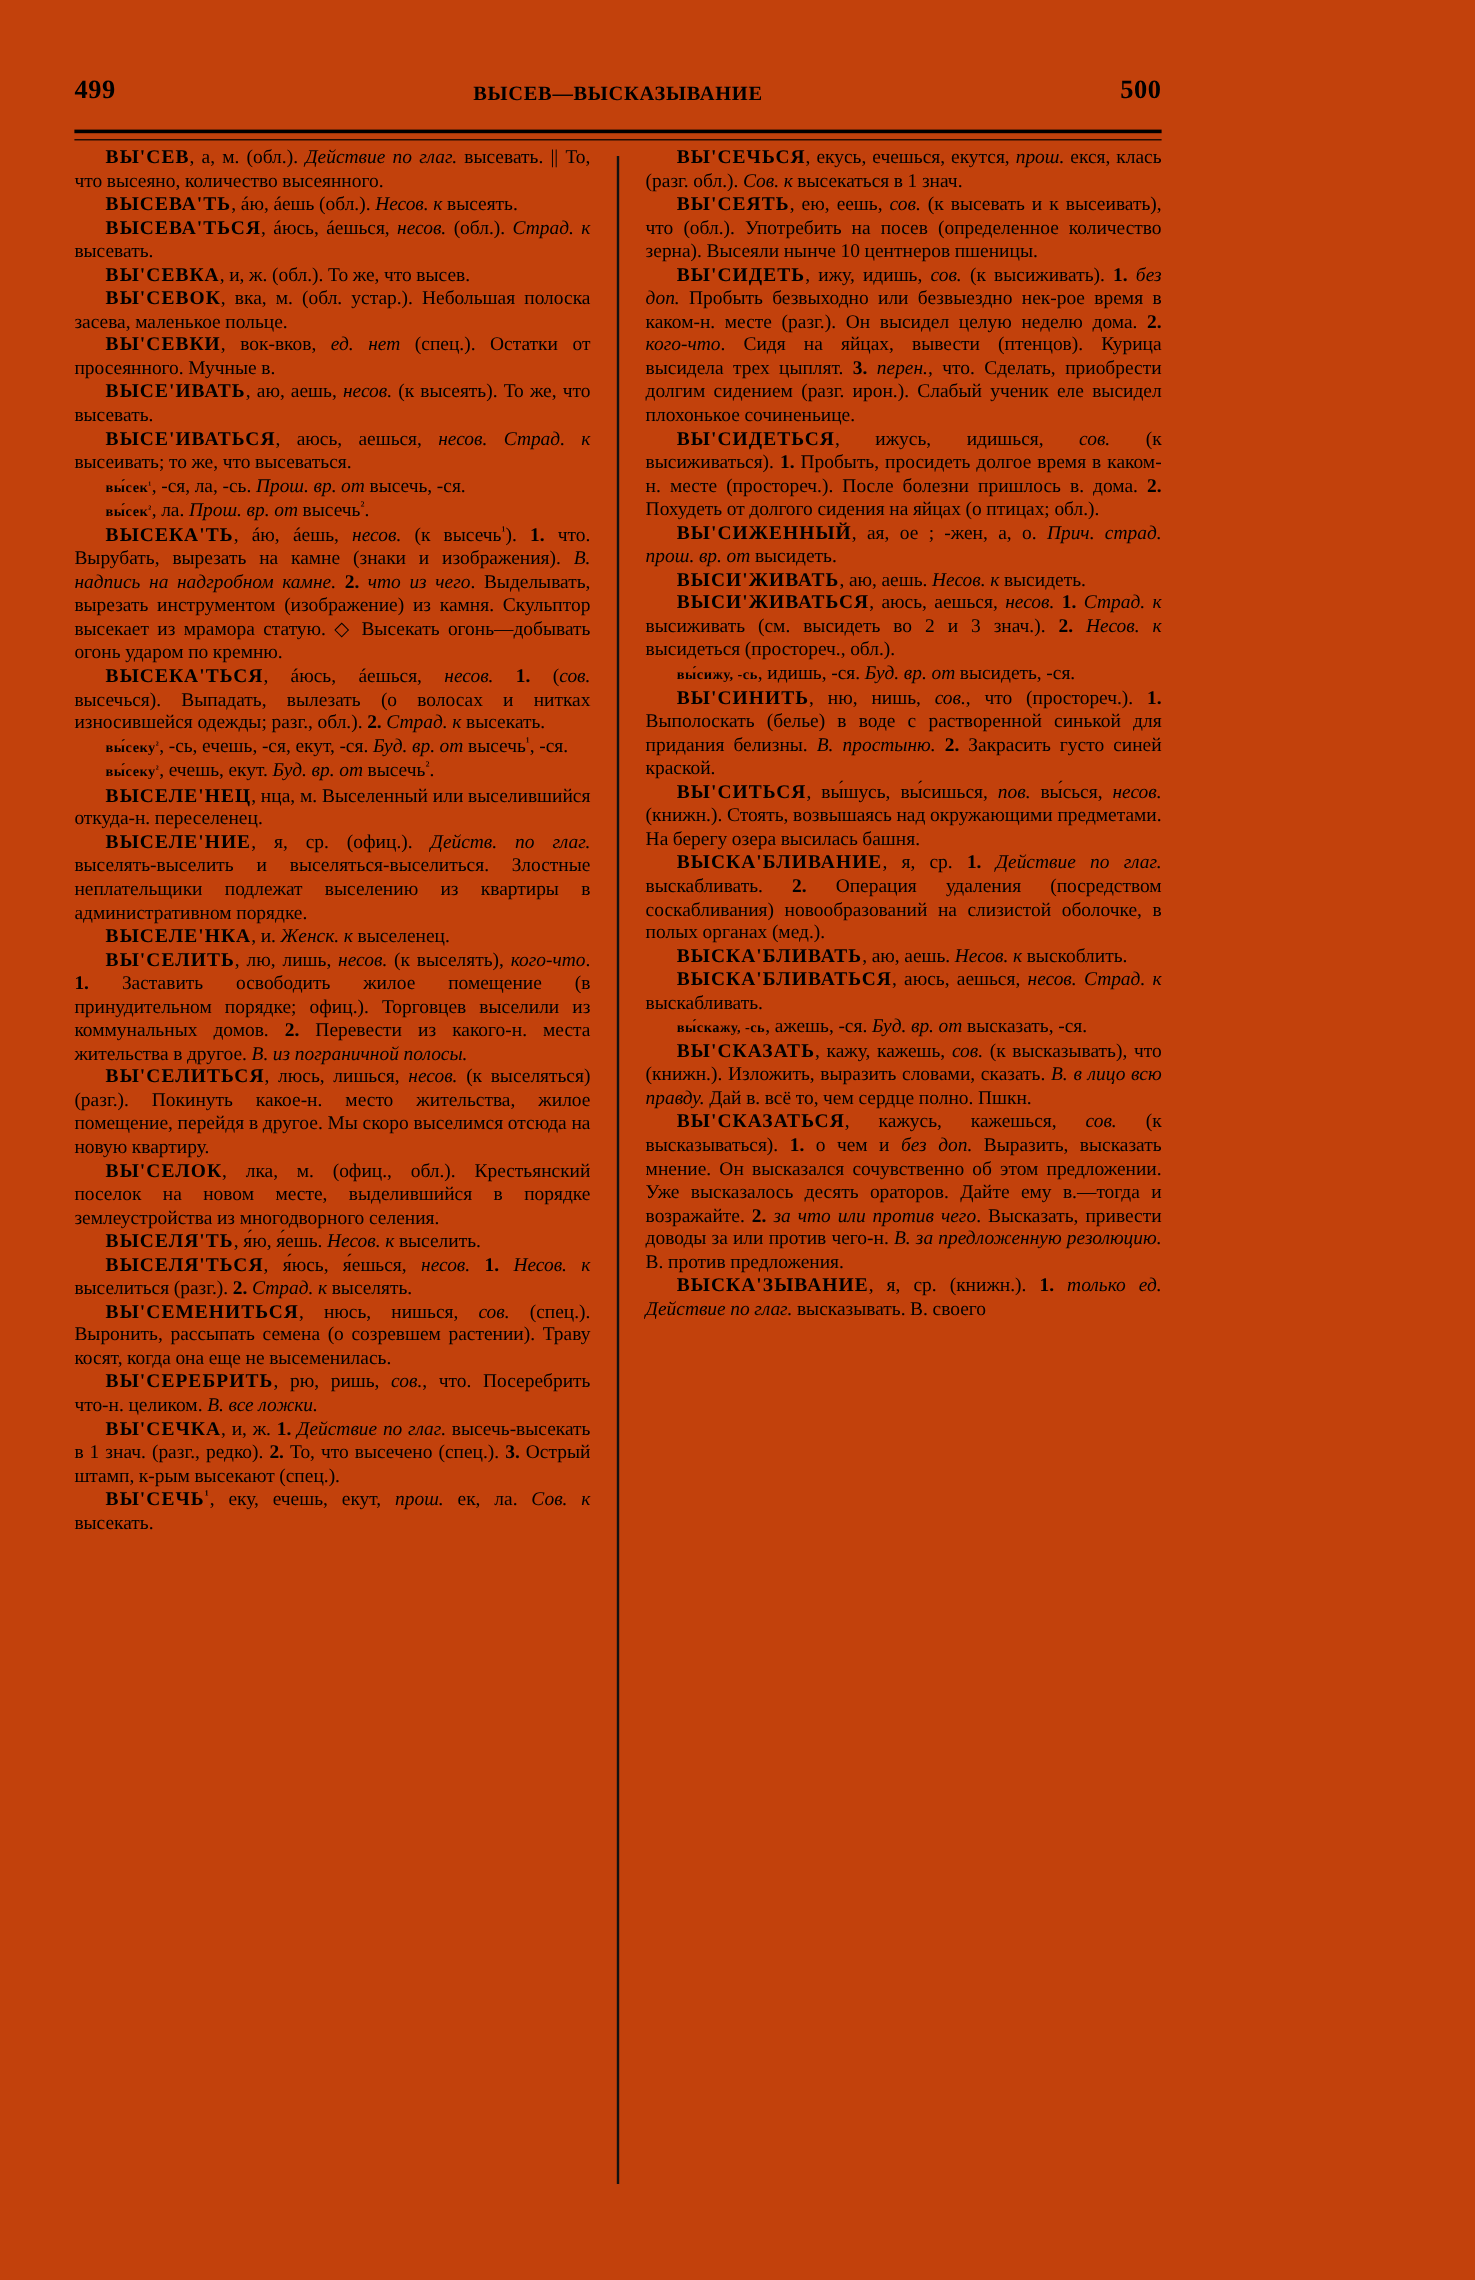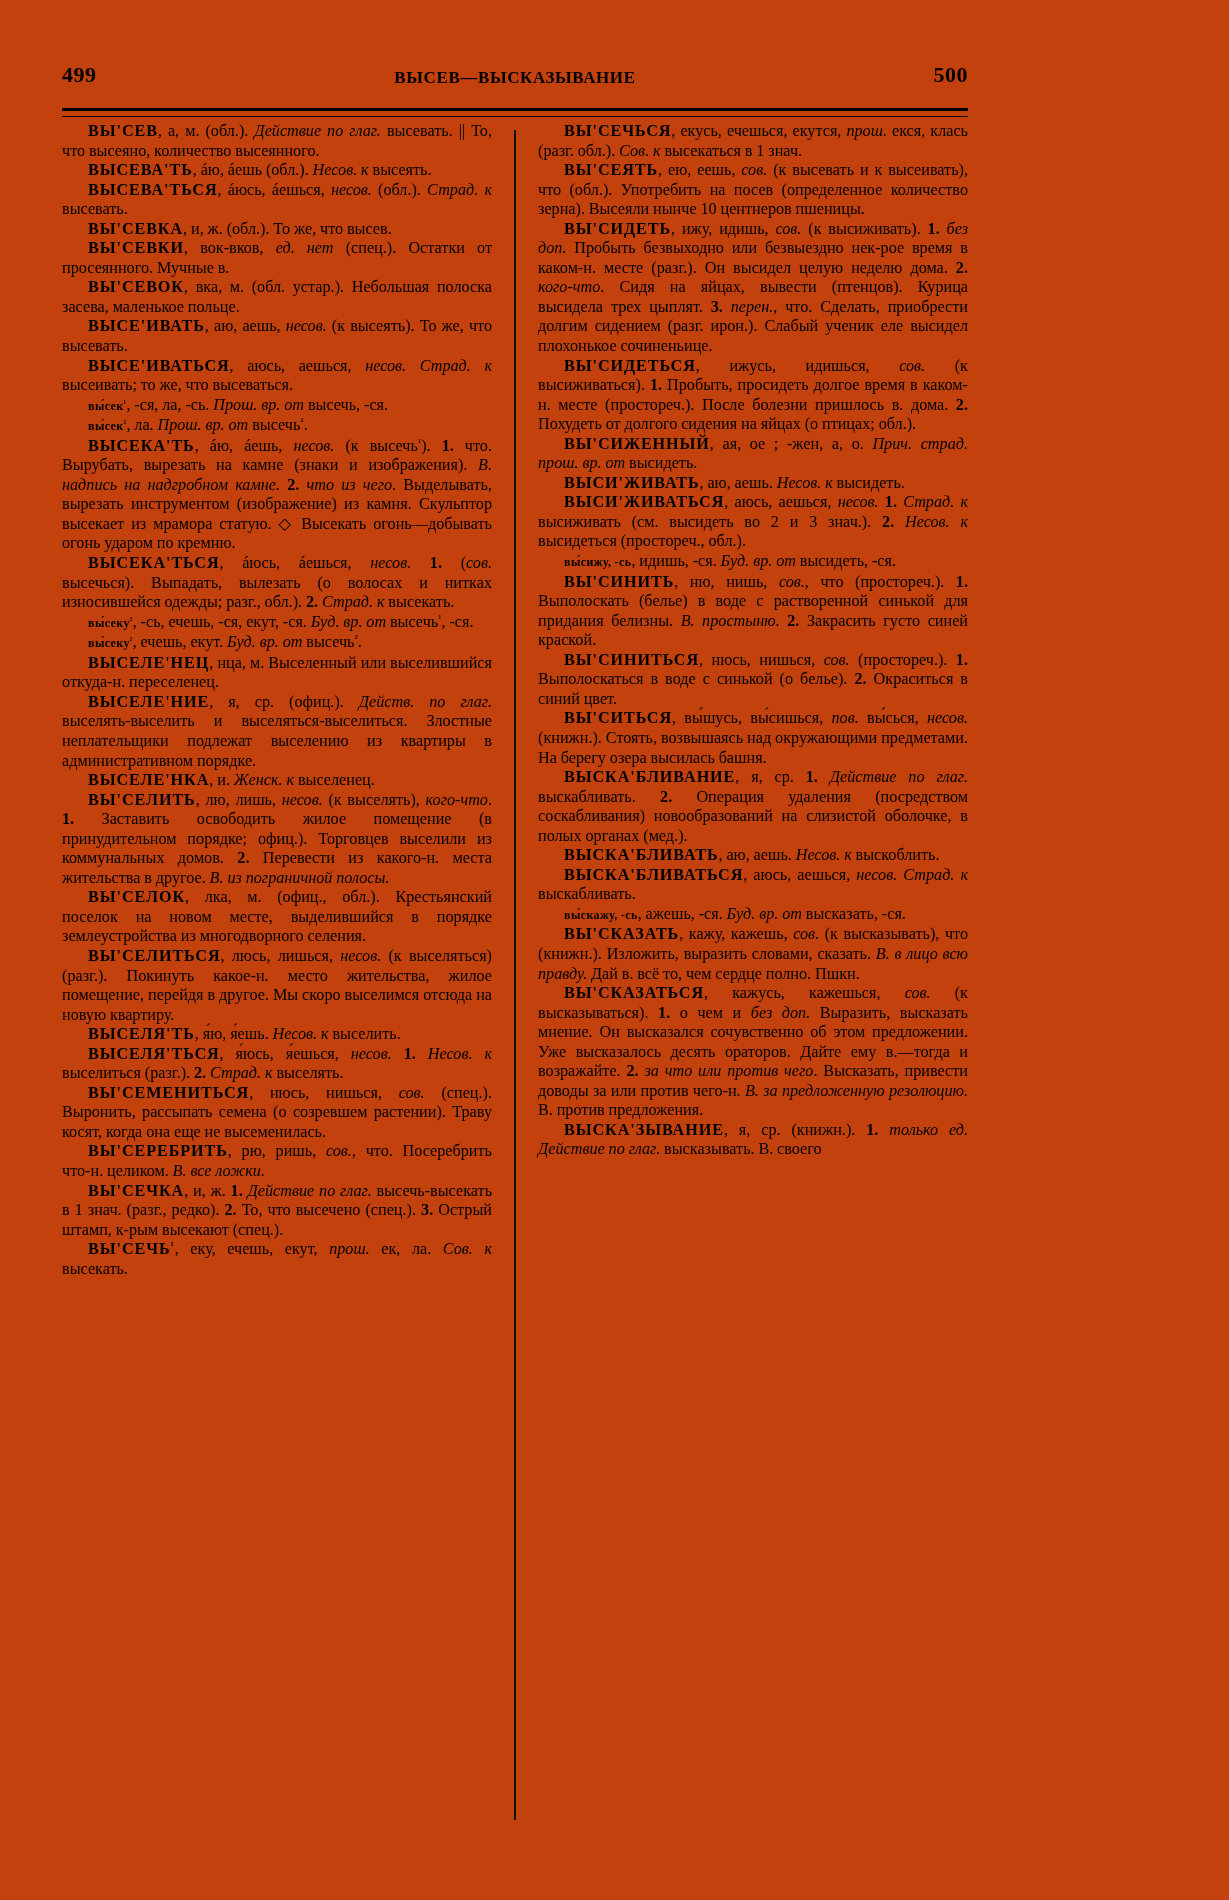--- a/index.html
+++ b/index.html
@@ -129,55 +129,54 @@
   </div>
 
   <div class="rule-double"></div>
 
   <div class="columns">
     <div class="col col-left" id="col-left">
         <p class="entry"><span class="hw">ВЫ'СЕВ</span><span>, а, м. (обл.). <span class="it">Действие по глаг.</span> высевать. || То, что высеяно, количество высеянного.</span></p>
         <p class="entry"><span class="hw">ВЫСЕВА'ТЬ</span><span>, áю, áешь (обл.). <span class="it">Несов. к</span> высеять.</span></p>
         <p class="entry"><span class="hw">ВЫСЕВА'ТЬСЯ</span><span>, áюсь, áешься, <span class="it">несов.</span> (обл.). <span class="it">Страд. к</span> высевать.</span></p>
         <p class="entry"><span class="hw">ВЫ'СЕВКА</span><span>, и, ж. (обл.). То же, что высев.</span></p>
+        <p class="entry"><span class="hw">ВЫ'СЕВОК</span><span>, вка, м. (обл. устар.). Небольшая полоска засева, маленькое польце.</span></p>
         <p class="entry"><span class="hw">ВЫ'СЕВКИ</span><span>, вок-вков, <span class="it">ед. нет</span> (спец.). Остатки от просеянного. Мучные в.</span></p>
-        <p class="entry"><span class="hw">ВЫ'СЕВОК</span><span>, вка, м. (обл. устар.). Небольшая полоска засева, маленькое польце.</span></p>
         <p class="entry"><span class="hw">ВЫСЕ'ИВАТЬ</span><span>, аю, аешь, <span class="it">несов.</span> (к высеять). То же, что высевать.</span></p>
         <p class="entry"><span class="hw">ВЫСЕ'ИВАТЬСЯ</span><span>, аюсь, аешься, <span class="it">несов.</span> <span class="it">Страд. к</span> высеивать; то же, что высеваться.</span></p>
         <p class="entry"><span class="hw-sm">вы́сек<sup>¹</sup></span><span>, -ся, ла, -сь. <span class="it">Прош. вр. от</span> высечь, -ся.</span></p>
         <p class="entry"><span class="hw-sm">вы́сек<sup>²</sup></span><span>, ла. <span class="it">Прош. вр. от</span> высечь<sup>²</sup>.</span></p>
         <p class="entry"><span class="hw">ВЫСЕКА'ТЬ</span><span>, áю, áешь, <span class="it">несов.</span> (к высечь<sup>¹</sup>). <span class="bd">1.</span> что. Вырубать, вырезать на камне (знаки и изображения). <span class="it">В. надпись на надгробном камне.</span> <span class="bd">2.</span> <span class="it">что из чего</span>. Выделывать, вырезать инструментом (изображение) из камня. Скульптор высекает из мрамора статую. ◇ Высекать огонь—добывать огонь ударом по кремню.</span></p>
         <p class="entry"><span class="hw">ВЫСЕКА'ТЬСЯ</span><span>, áюсь, áешься, <span class="it">несов.</span> <span class="bd">1.</span> (<span class="it">сов.</span> высечься). Выпадать, вылезать (о волосах и нитках износившейся одежды; разг., обл.). <span class="bd">2.</span> <span class="it">Страд. к</span> высекать.</span></p>
         <p class="entry"><span class="hw-sm">вы́секу<sup>²</sup></span><span>, -сь, ечешь, -ся, екут, -ся. <span class="it">Буд. вр. от</span> высечь<sup>¹</sup>, -ся.</span></p>
         <p class="entry"><span class="hw-sm">вы́секу<sup>²</sup></span><span>, ечешь, екут. <span class="it">Буд. вр. от</span> высечь<sup>²</sup>.</span></p>
         <p class="entry"><span class="hw">ВЫСЕЛЕ'НЕЦ</span><span>, нца, м. Выселенный или выселившийся откуда-н. переселенец.</span></p>
         <p class="entry"><span class="hw">ВЫСЕЛЕ'НИЕ</span><span>, я, ср. (офиц.). <span class="it">Действ. по глаг.</span> выселять-выселить и выселяться-выселиться. Злостные неплательщики подлежат выселению из квартиры в административном порядке.</span></p>
         <p class="entry"><span class="hw">ВЫСЕЛЕ'НКА</span><span>, и. <span class="it">Женск. к</span> выселенец.</span></p>
         <p class="entry"><span class="hw">ВЫ'СЕЛИТЬ</span><span>, лю, лишь, <span class="it">несов.</span> (к выселять), <span class="it">кого-что</span>. <span class="bd">1.</span> Заставить освободить жилое помещение (в принудительном порядке; офиц.). Торговцев выселили из коммунальных домов. <span class="bd">2.</span> Перевести из какого-н. места жительства в другое. <span class="it">В. из пограничной полосы.</span></span></p>
+        <p class="entry"><span class="hw">ВЫ'СЕЛИТЬСЯ</span><span>, люсь, лишься, <span class="it">несов.</span> (к выселяться) (разг.). Покинуть какое-н. место жительства, жилое помещение, перейдя в другое. Мы скоро выселимся отсюда на новую квартиру.</span></p>
         <p class="entry"><span class="hw">ВЫ'СЕЛОК</span><span>, лка, м. (офиц., обл.). Крестьянский поселок на новом месте, выделившийся в порядке землеустройства из многодворного селения.</span></p>
-        <p class="entry"><span class="hw">ВЫ'СЕЛИТЬСЯ</span><span>, люсь, лишься, <span class="it">несов.</span> (к выселяться) (разг.). Покинуть какое-н. место жительства, жилое помещение, перейдя в другое. Мы скоро выселимся отсюда на новую квартиру.</span></p>
         <p class="entry"><span class="hw">ВЫСЕЛЯ'ТЬ</span><span>, я́ю, я́ешь. <span class="it">Несов. к</span> выселить.</span></p>
         <p class="entry"><span class="hw">ВЫСЕЛЯ'ТЬСЯ</span><span>, я́юсь, я́ешься, <span class="it">несов.</span> <span class="bd">1.</span> <span class="it">Несов. к</span> выселиться (разг.). <span class="bd">2.</span> <span class="it">Страд. к</span> выселять.</span></p>
         <p class="entry"><span class="hw">ВЫ'СЕМЕНИТЬСЯ</span><span>, нюсь, нишься, <span class="it">сов.</span> (спец.). Выронить, рассыпать семена (о созревшем растении). Траву косят, когда она еще не высеменилась.</span></p>
         <p class="entry"><span class="hw">ВЫ'СЕРЕБРИТЬ</span><span>, рю, ришь, <span class="it">сов.</span>, что. Посеребрить что-н. целиком. <span class="it">В. все ложки.</span></span></p>
         <p class="entry"><span class="hw">ВЫ'СЕЧКА</span><span>, и, ж. <span class="bd">1.</span> <span class="it">Действие по глаг.</span> высечь-высекать в 1 знач. (разг., редко). <span class="bd">2.</span> То, что высечено (спец.). <span class="bd">3.</span> Острый штамп, к-рым высекают (спец.).</span></p>
         <p class="entry"><span class="hw">ВЫ'СЕЧЬ<sup>¹</sup></span><span>, еку, ечешь, екут, <span class="it">прош.</span> ек, ла. <span class="it">Сов. к</span> высекать.</span></p>
       </div>
     <div class="col-divider"></div>
     <div class="col col-right" id="col-right">
         <p class="entry"><span class="hw">ВЫ'СЕЧЬСЯ</span><span>, екусь, ечешься, екутся, <span class="it">прош.</span> екся, клась (разг. обл.). <span class="it">Сов. к</span> высекаться в 1 знач.</span></p>
         <p class="entry"><span class="hw">ВЫ'СЕЯТЬ</span><span>, ею, еешь, <span class="it">сов.</span> (к высевать и к высеивать), что (обл.). Употребить на посев (определенное количество зерна). Высеяли нынче 10 центнеров пшеницы.</span></p>
         <p class="entry"><span class="hw">ВЫ'СИДЕТЬ</span><span>, ижу, идишь, <span class="it">сов.</span> (к высиживать). <span class="bd">1.</span> <span class="it">без доп.</span> Пробыть безвыходно или безвыездно нек-рое время в каком-н. месте (разг.). Он высидел целую неделю дома. <span class="bd">2.</span> <span class="it">кого-что</span>. Сидя на яйцах, вывести (птенцов). Курица высидела трех цыплят. <span class="bd">3.</span> <span class="it">перен.,</span> что. Сделать, приобрести долгим сидением (разг. ирон.). Слабый ученик еле высидел плохонькое сочиненьице.</span></p>
         <p class="entry"><span class="hw">ВЫ'СИДЕТЬСЯ</span><span>, ижусь, идишься, <span class="it">сов.</span> (к высиживаться). <span class="bd">1.</span> Пробыть, просидеть долгое время в каком-н. месте (простореч.). После болезни пришлось в. дома. <span class="bd">2.</span> Похудеть от долгого сидения на яйцах (о птицах; обл.).</span></p>
         <p class="entry"><span class="hw">ВЫ'СИЖЕННЫЙ</span><span>, ая, ое ; -жен, а, о. <span class="it">Прич. <span class="it">страд.</span> <span class="it">прош.</span> вр. от</span> высидеть.</span></p>
         <p class="entry"><span class="hw">ВЫСИ'ЖИВАТЬ</span><span>, аю, аешь. <span class="it">Несов. к</span> высидеть.</span></p>
         <p class="entry"><span class="hw">ВЫСИ'ЖИВАТЬСЯ</span><span>, аюсь, аешься, <span class="it">несов.</span> <span class="bd">1.</span> <span class="it">Страд. к</span> высиживать (см. высидеть во 2 и 3 знач.). <span class="bd">2.</span> <span class="it">Несов. к</span> высидеться (простореч., обл.).</span></p>
         <p class="entry"><span class="hw-sm">вы́сижу, -сь</span><span>, идишь, -ся. <span class="it">Буд. вр. от</span> высидеть, -ся.</span></p>
         <p class="entry"><span class="hw">ВЫ'СИНИТЬ</span><span>, ню, нишь, <span class="it">сов.</span>, что (простореч.). <span class="bd">1.</span> Выполоскать (белье) в воде с растворенной синькой для придания белизны. <span class="it">В. простыню.</span> <span class="bd">2.</span> Закрасить густо синей краской.</span></p>
-        <p class="entry"><span class="hw">ВЫ'СИНИТЬСЯ</span><span>, нюсь, нишься, <span class="it">сов.</span> (простореч.). <span class="bd">1.</span> Выполоскаться в воде с синькой (о белье). <span class="bd">2.</span> Окраситься в синий цвет.</span></p>
         <p class="entry"><span class="hw">ВЫ'СИТЬСЯ</span><span>, вы́шусь, вы́сишься, <span class="it">пов.</span> вы́сься, <span class="it">несов.</span> (книжн.). Стоять, возвышаясь над окружающими предметами. На берегу озера высилась башня.</span></p>
         <p class="entry"><span class="hw">ВЫСКА'БЛИВАНИЕ</span><span>, я, ср. <span class="bd">1.</span> <span class="it">Действие по глаг.</span> выскабливать. <span class="bd">2.</span> Операция удаления (посредством соскабливания) новообразований на слизистой оболочке, в полых органах (мед.).</span></p>
         <p class="entry"><span class="hw">ВЫСКА'БЛИВАТЬ</span><span>, аю, аешь. <span class="it">Несов. к</span> выскоблить.</span></p>
         <p class="entry"><span class="hw">ВЫСКА'БЛИВАТЬСЯ</span><span>, аюсь, аешься, <span class="it">несов.</span> <span class="it">Страд. к</span> выскабливать.</span></p>
         <p class="entry"><span class="hw-sm">вы́скажу, -сь</span><span>, ажешь, -ся. <span class="it">Буд. вр. от</span> высказать, -ся.</span></p>
         <p class="entry"><span class="hw">ВЫ'СКАЗАТЬ</span><span>, кажу, кажешь, <span class="it">сов.</span> (к высказывать), что (книжн.). Изложить, выразить словами, сказать. <span class="it">В. в лицо всю правду.</span> Дай в. всё то, чем сердце полно. Пшкн.</span></p>
         <p class="entry"><span class="hw">ВЫ'СКАЗАТЬСЯ</span><span>, кажусь, кажешься, <span class="it">сов.</span> (к высказываться). <span class="bd">1.</span> о чем и <span class="it">без доп.</span> Выразить, высказать мнение. Он высказался сочувственно об этом предложении. Уже высказалось десять ораторов. Дайте ему в.—тогда и возражайте. <span class="bd">2.</span> <span class="it">за что или против чего</span>. Высказать, привести доводы за или против чего-н. <span class="it">В. за предложенную резолюцию.</span> В. против предложения.</span></p>
         <p class="entry"><span class="hw">ВЫСКА'ЗЫВАНИЕ</span><span>, я, ср. (книжн.). <span class="bd">1.</span> <span class="it">только ед.</span> <span class="it">Действие по глаг.</span> высказывать. В. своего</span></p>
       </div>
   </div>

